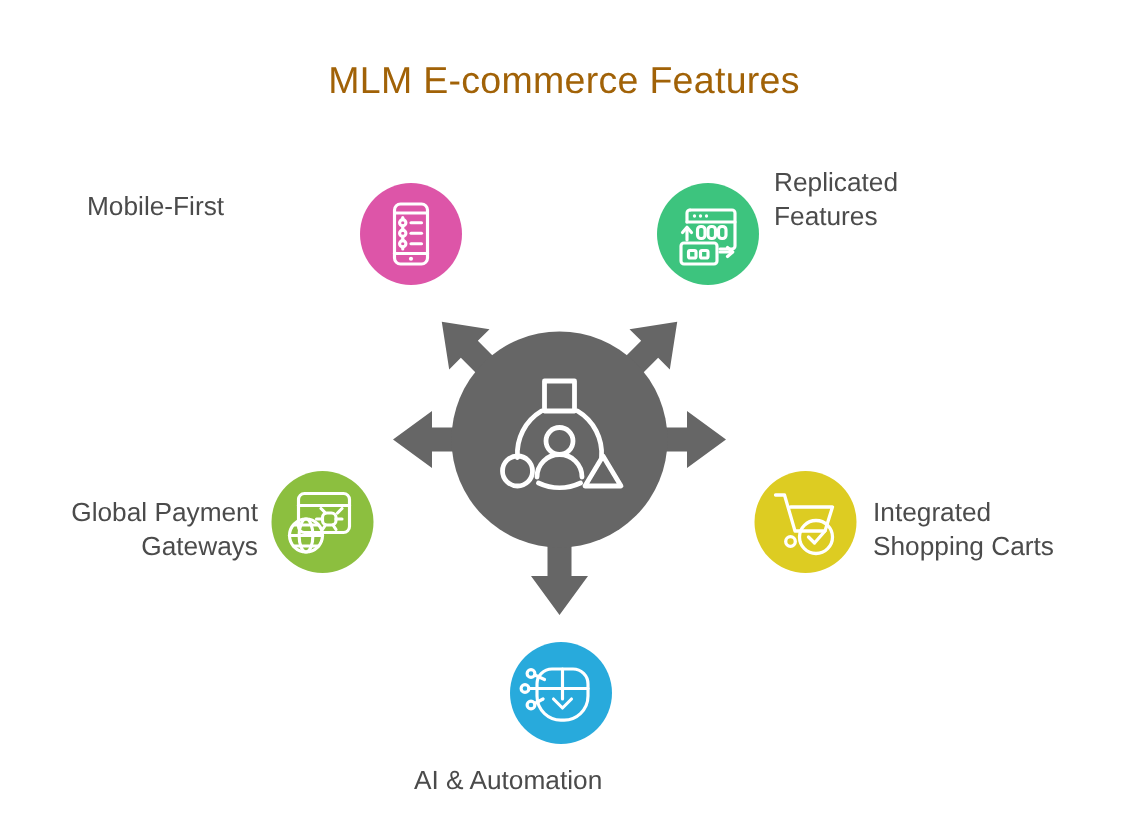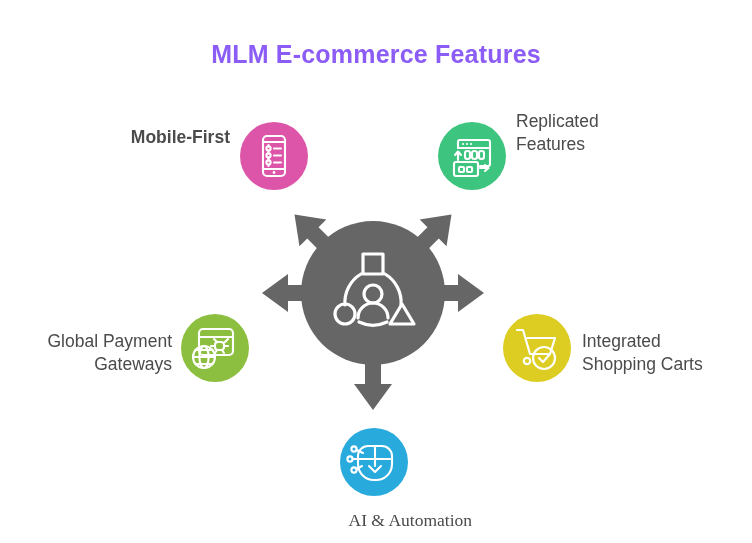--- a/index.html
+++ b/index.html
@@ -4,21 +4,21 @@
 <style>
   html,body{margin:0;padding:0;}
   body{
     width:752px;height:543px;background:#ffffff;overflow:hidden;
     font-family:"Liberation Sans","DejaVu Sans",sans-serif;
   }
   #stage{position:relative;width:752px;height:543px;}
 
   .title{
     position:absolute;left:0;top:40px;width:752px;text-align:center;
-    font-size:25px;font-weight:bold;color:#8b5cf6;letter-spacing:.2px;
+    font-size:25px;font-weight:normal;color:#a16207;letter-spacing:.2px;
   }
 
   
   .hub{
     position:absolute;left:301px;top:221px;width:144px;height:144px;
     border-radius:50%;background:#666666;
   }
   .hub-ico{position:absolute;left:0;top:0;width:144px;height:144px;}
 
   .arrows{position:absolute;left:0;top:0;width:752px;height:543px;}
@@ -30,24 +30,24 @@
   .n-mobile {left:240px;top:122px;width:68px;height:68px;background:#dd55a8;}
   .n-repl   {left:438px;top:122px;width:68px;height:68px;background:#3dc47e;}
   .n-cart   {left:503px;top:314px;width:68px;height:68px;background:#ddcc22;}
   .n-ai     {left:340px;top:428px;width:68px;height:68px;background:#28aadc;}
   .n-pay    {left:181px;top:314px;width:68px;height:68px;background:#8cbf3f;}
 
   
   .label{
     position:absolute;color:#4b4b4b;font-size:17.5px;line-height:23px;
   }
-  .lbl-mobile{left:58px;top:126px;width:172px;text-align:right;font-weight:bold;}
+  .lbl-mobile{left:58px;top:126px;width:172px;text-align:left;}
   .lbl-repl  {left:516px;top:110px;width:200px;text-align:left;}
   .lbl-cart  {left:582px;top:330px;width:200px;text-align:left;}
-  .lbl-ai    {left:276px;top:509px;width:196px;text-align:right;font-family:Liberation Serif, serif;}
+  .lbl-ai    {left:276px;top:509px;width:196px;text-align:left;}
   .lbl-pay   {left:-10px;top:330px;width:182px;text-align:right;}
 </style>
 </head>
 <body>
 
 <div id="stage">
 
   <div class="title">MLM E-commerce Features</div>
 
   <svg class="arrows" viewBox="0 0 752 543" width="752" height="543">

